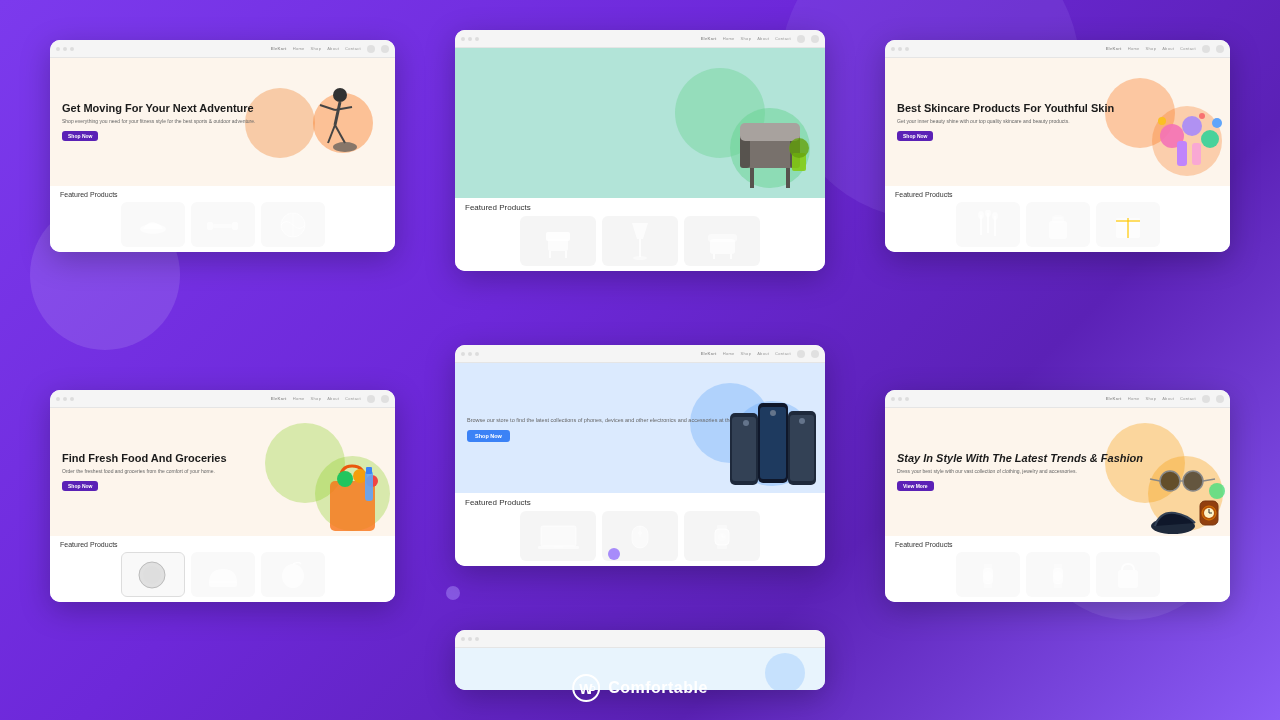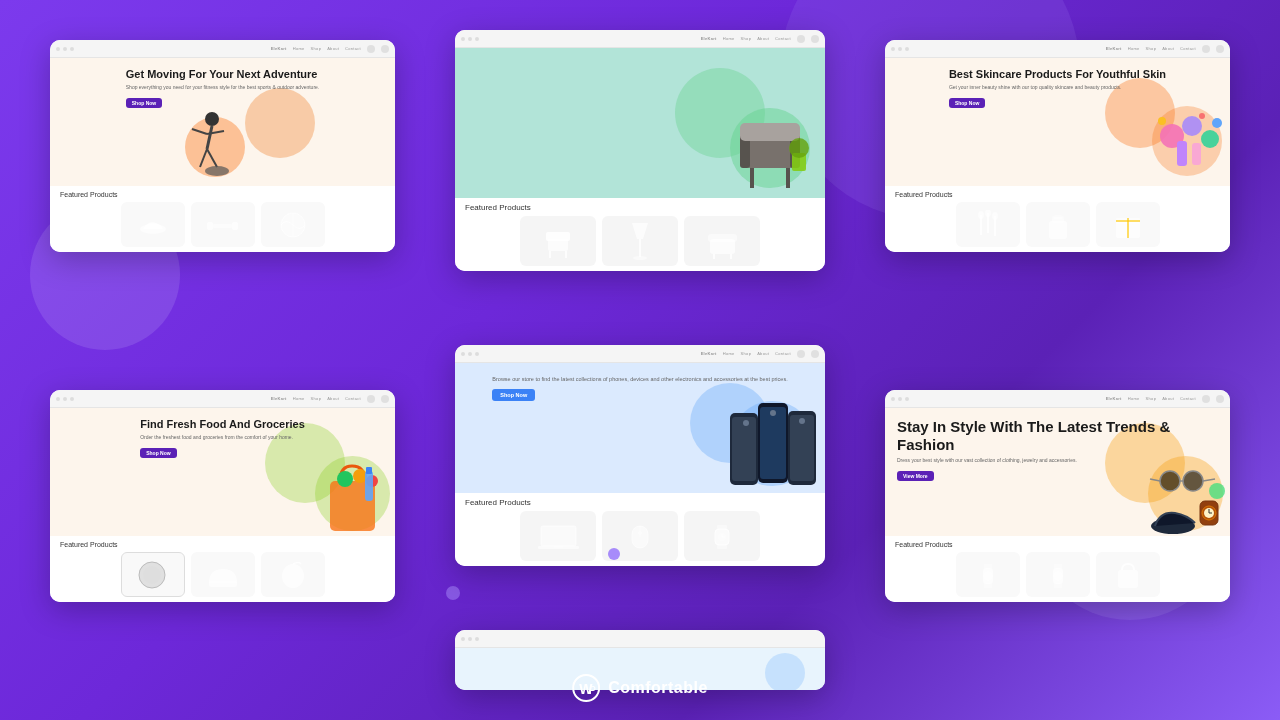--- a/index.html
+++ b/index.html
@@ -100,21 +100,20 @@
     }
 
     
     .card-hero {
       width: 100%;
       display: flex;
       align-items: center;
       padding: 10px 12px;
       position: relative;
       overflow: hidden;
-      flex-direction: column;
     }
 
     .card-hero-text {
       flex: 1;
       z-index: 2;
     }
     .card-hero-text h2 {
       font-weight: 700;
       line-height: 1.2;
       color: #1a1a1a;
@@ -282,21 +281,21 @@
     
     #card-fashion {
       width: 345px;
       top: 360px;
       right: 0;
     }
     #card-fashion .card-hero {
       background: #fdf5ec;
       height: 128px;
     }
-    #card-fashion .card-hero-text h2 { font-size: 15px; }
+    #card-fashion .card-hero-text h2 { font-size: 11px; font-style: italic; }
     #card-fashion .card-hero-text p { font-size: 5px; }
     #card-fashion .card-hero-text .btn { font-size: 5px; padding: 2px 6px; }
     #card-fashion .hero-circle {
       width: 80px; height: 80px;
       border-radius: 50%;
       background: #f59e0b;
       opacity: 0.35;
       position: absolute;
       right: 45px; top: 15px;
     }

